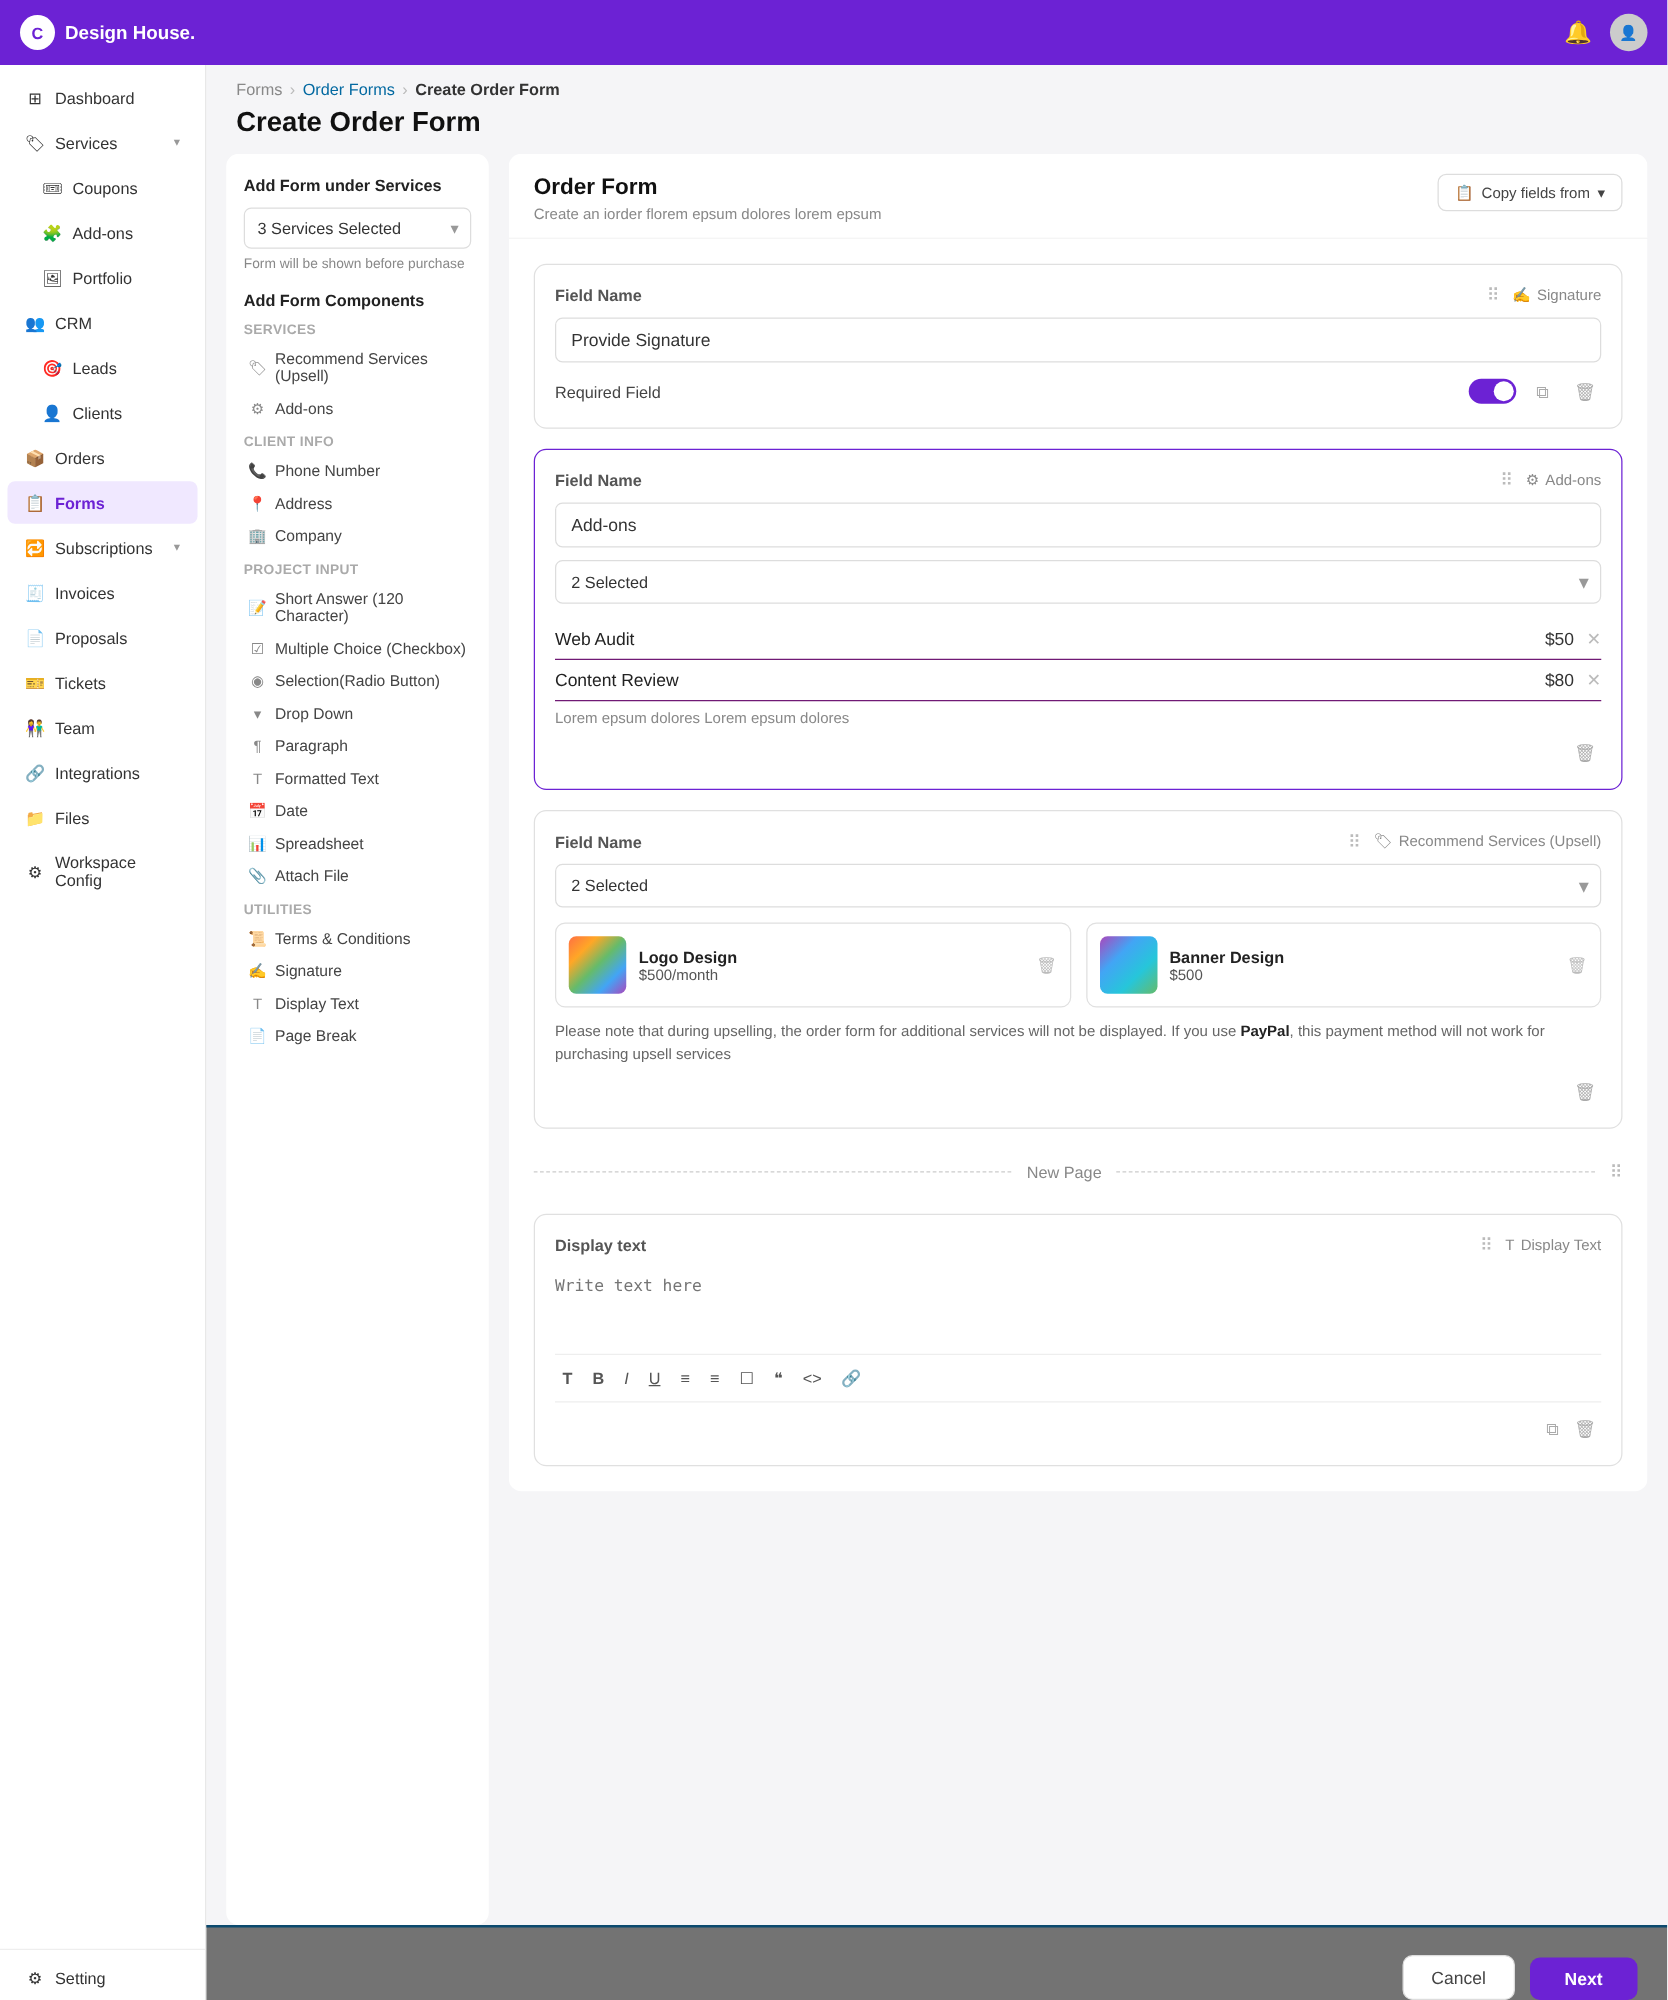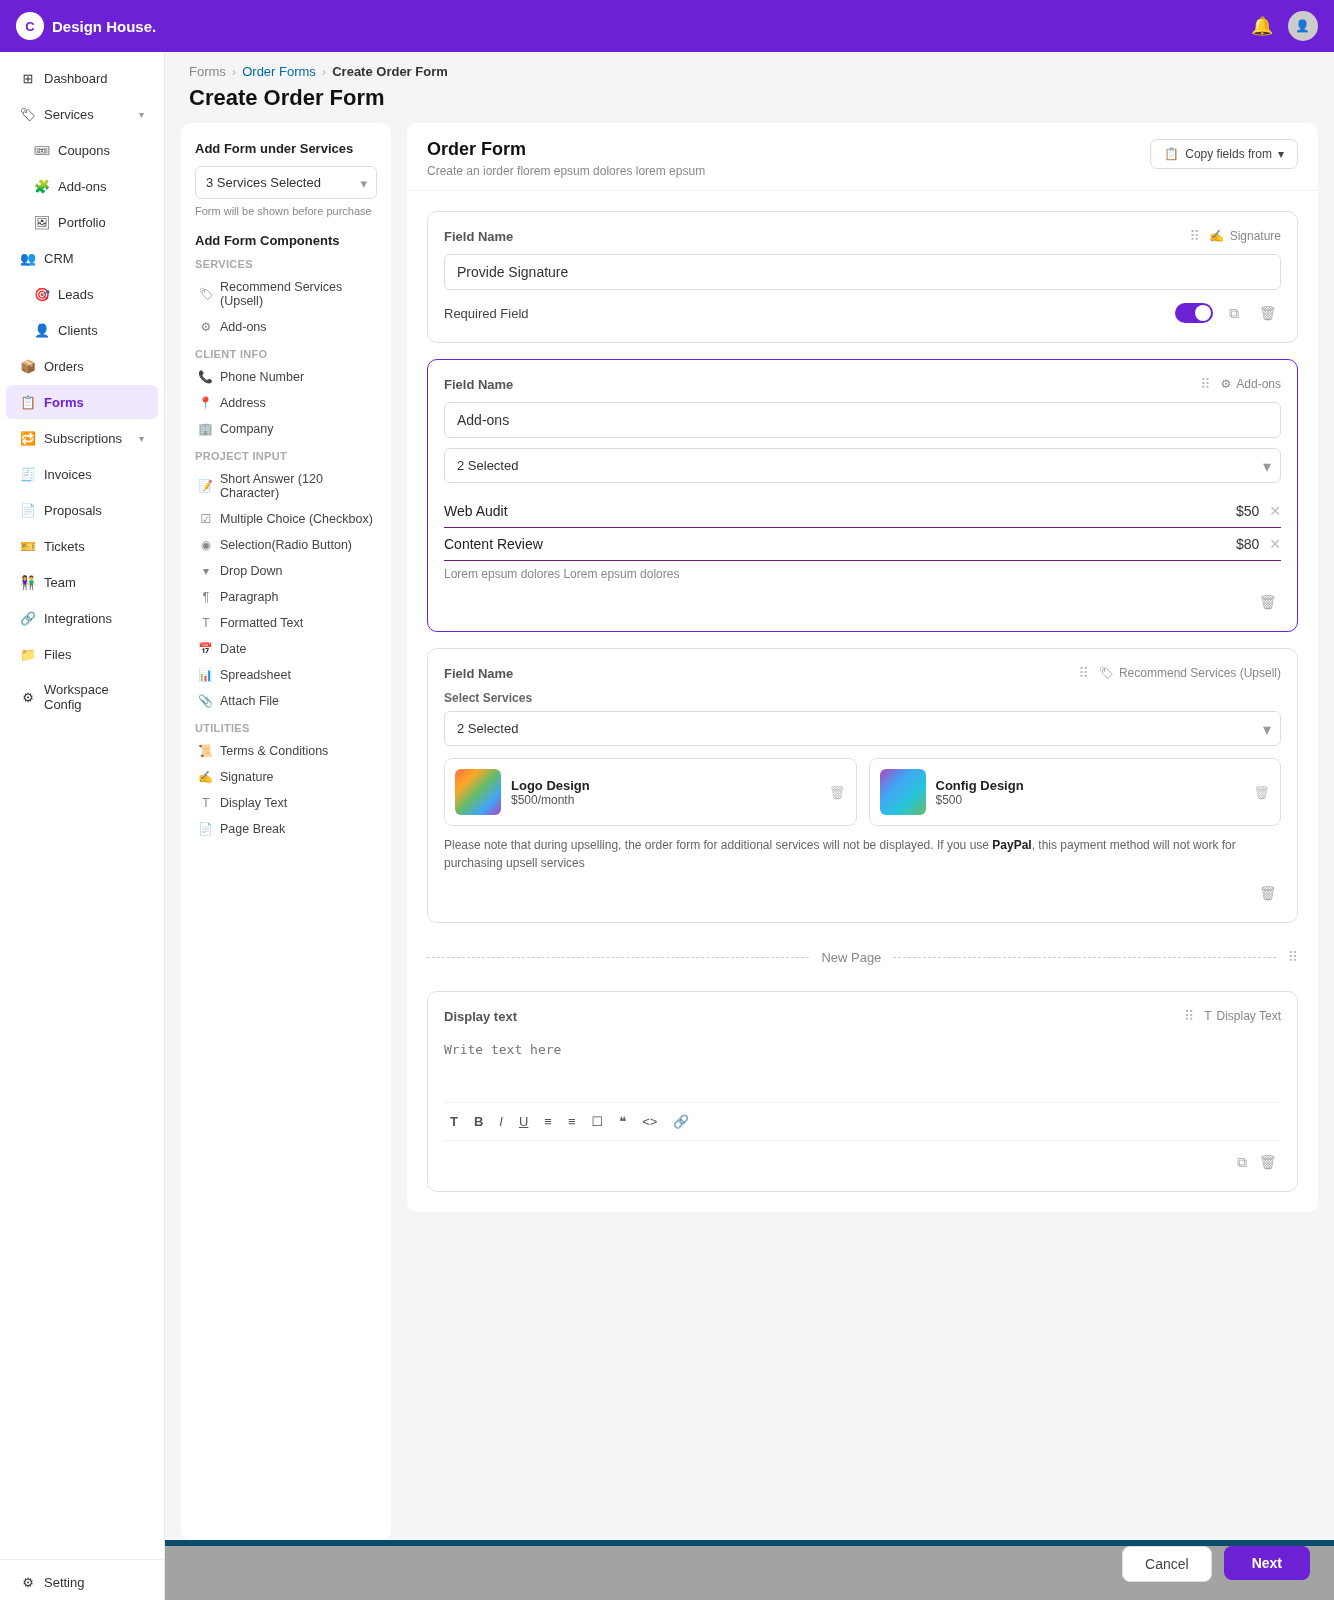--- a/index.html
+++ b/index.html
@@ -446,24 +446,24 @@
       resize: none;
       font-size: 13px;
       color: #bbb;
       outline: none;
       padding: 8px 0;
     }
 
     
     .bottom-bar {
       height: 60px;
-      background: #a3a3a3;
-      border-top: 6px solid #0c4a6e;
-      display: flex;
-      align-items: flex-start;
+      background: #737373;
+      border-top: 2px solid #0c4a6e;
+      display: flex;
+      align-items: flex-end;
       justify-content: flex-end;
       padding: 0 24px;
       gap: 12px;
       flex-shrink: 0;
     }
     .btn-cancel {
       padding: 9px 22px;
       border: 1px solid #ddd;
       border-radius: 8px;
       background: #fff;
@@ -767,40 +767,39 @@
             <div class="field-card-header">
               <span class="field-card-label">Field Name</span>
               <div style="display:flex;align-items:center;gap:10px;">
                 <span class="drag-handle">⠿</span>
                 <span class="field-card-type">
                   <span>🏷</span>
                   <span>Recommend Services (Upsell)</span>
                 </span>
               </div>
             </div>
-            <div class="card-section-label">Select Services</div>
             <div class="select-input-wrap">
               <select class="select-input">
                 <option>2 Selected</option>
               </select>
               <span class="select-input-arrow">▾</span>
             </div>
             <div class="services-grid">
               <div class="service-thumb">
                 <div class="service-thumb-img"></div>
                 <div>
                   <div class="service-thumb-name">Logo Design</div>
                   <div class="service-thumb-price">$500/month</div>
                 </div>
                 <span class="service-thumb-del">🗑</span>
               </div>
               <div class="service-thumb">
                 <div class="service-thumb-img banner"></div>
                 <div>
-                  <div class="service-thumb-name">Config Design</div>
+                  <div class="service-thumb-name">Banner Design</div>
                   <div class="service-thumb-price">$500</div>
                 </div>
                 <span class="service-thumb-del">🗑</span>
               </div>
             </div>
             <div class="upsell-note">
               Please note that during upselling, the order form for additional services will not be displayed. If you use <strong>PayPal</strong>, this payment method will not work for purchasing upsell services
             </div>
             <div class="card-footer-actions">
               <button class="icon-btn">🗑</button>

